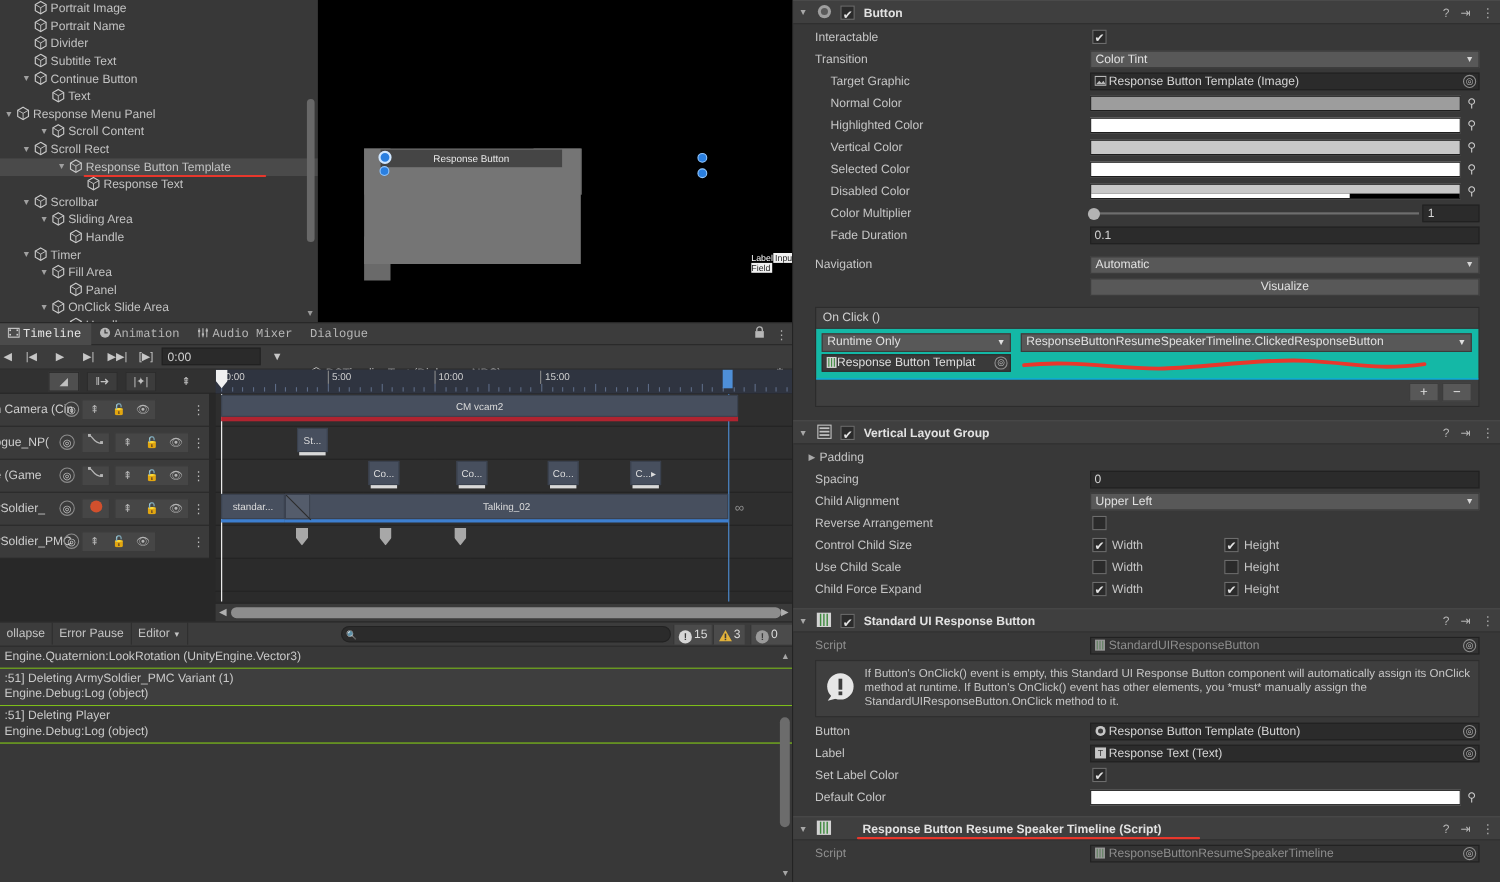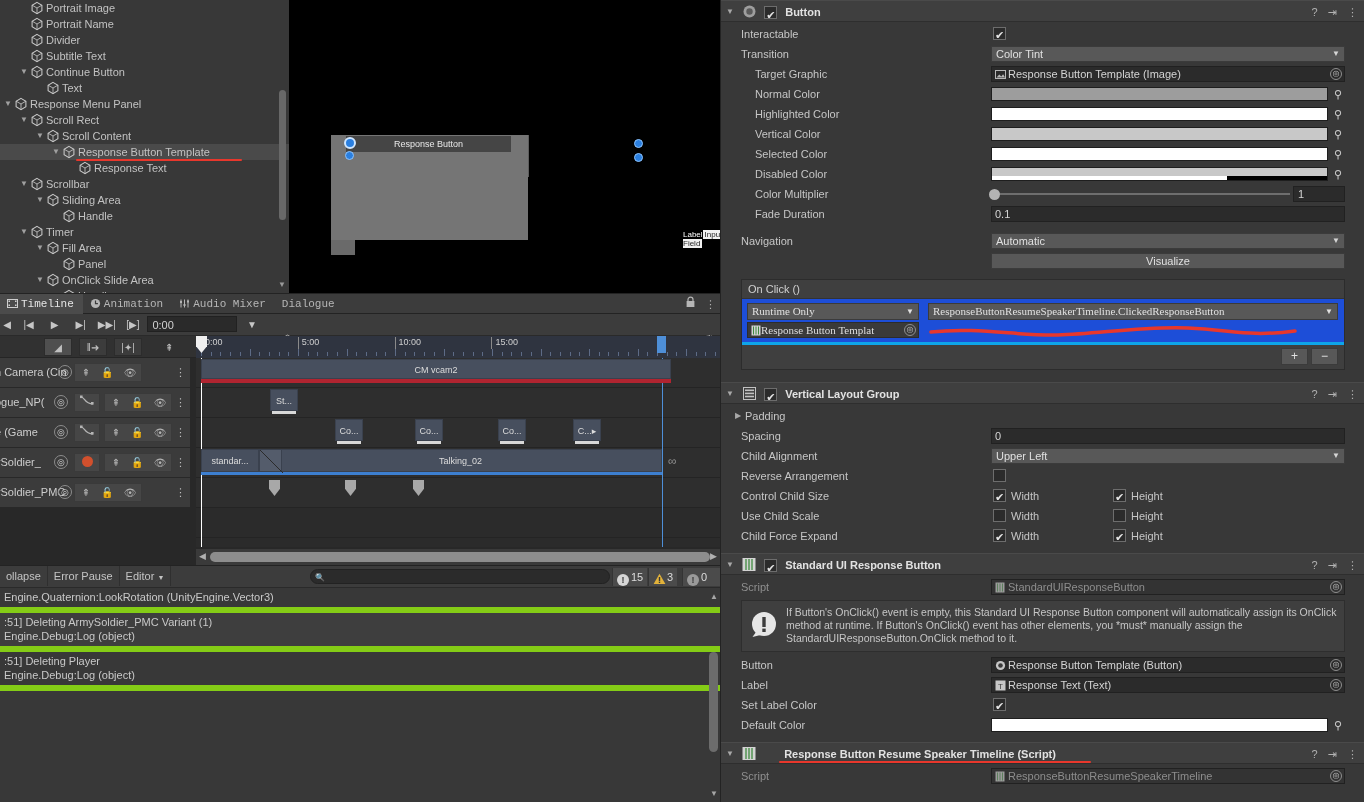--- a/index.html
+++ b/index.html
@@ -222,21 +222,21 @@
     border-left: 1px solid #343434;
   }
   .cnt-ico {
     display: inline-block; width: 12px; height: 12px; border-radius: 50%;
     vertical-align: -2px; margin-right: 2px; text-align: center;
     line-height: 12px; font-size: 9px; font-weight: bold; color: #3a3a3a;
   }
   #console-list { position: absolute; left: 0; top: 22px; right: 0; bottom: 0; }
   .log-entry {
     position: relative; padding: 2px 4px 3px 4px; font-size: 11px;
-    color: #c9c9c9; line-height: 14px; border-bottom: 6px solid #84cc16;
+    color: #c9c9c9; line-height: 14px; border-bottom: 1px solid #84cc16;
   }
   .log-entry.alt { background: #3e3e3e; }
   .log-entry.dim { background: #383838; }
   #console-vscroll {
     position: absolute; right: 2px; top: 26px; bottom: 4px; width: 9px;
   }
   #console-vscroll .thumb {
     position: absolute; right: 0; top: 60px; width: 9px; height: 100px;
     background: #6c6c6c; border-radius: 5px;
   }
@@ -336,21 +336,21 @@
     background: #585858; border: 1px solid #3b3b3b; color: #e0e0e0;
     font-size: 11px; text-align: center; line-height: 14px;
   }
   #onclick-box {
     margin: 4px 19px 0 20px; border: 1px solid #2c2c2c; background: #3f3f3f;
   }
   #onclick-title {
     height: 19px; line-height: 19px; padding-left: 6px; color: #d0d0d0;
     font-size: 11px; border-bottom: 1px solid #333;
   }
-  #onclick-entry { position: relative; height: 46px; background: #1d4ed8; border-bottom:3px solid #0ea5e9;font-family:Liberation Serif, serif;}
+  #onclick-entry { position: relative; height: 46px; background: #14b8a6; border-bottom:1px solid #0ea5e9;}
   #oc-runtime {
     position: absolute; left: 5px; top: 4px; width: 172px; height: 17px;
     background: #585858; border: 1px solid #3b3b3b; color: #e0e0e0;
     font-size: 11px; line-height: 15px; padding-left: 4px;
   }
   #oc-method {
     position: absolute; left: 186px; right: 6px; top: 4px; height: 17px;
     background: #585858; border: 1px solid #3b3b3b; color: #e0e0e0;
     font-size: 11px; line-height: 15px; padding-left: 4px;
   }
@@ -412,28 +412,28 @@
               <path d="M1.8 3.6L6 6l4.2-2.4M6 6v4.8" stroke="#c9c9c9" stroke-width="0.7" fill="none"></path>
             </svg></span><span class="h-label">Continue Button</span></div>
         <div class="h-row"><span style="display:inline-block;width:32px"></span><span class="h-arrow none">▼</span><span class="go-icon"><svg width="14" height="14" viewBox="0 0 12 12">
               <path d="M6 1.2l4.2 2.4v4.8L6 10.8 1.8 8.4V3.6z" fill="none" stroke="#c9c9c9" stroke-width="0.9"></path>
               <path d="M1.8 3.6L6 6l4.2-2.4M6 6v4.8" stroke="#c9c9c9" stroke-width="0.7" fill="none"></path>
             </svg></span><span class="h-label">Text</span></div>
         <div class="h-row"><span style="display:inline-block;width:0px"></span><span class="h-arrow">▼</span><span class="go-icon"><svg width="14" height="14" viewBox="0 0 12 12">
               <path d="M6 1.2l4.2 2.4v4.8L6 10.8 1.8 8.4V3.6z" fill="none" stroke="#c9c9c9" stroke-width="0.9"></path>
               <path d="M1.8 3.6L6 6l4.2-2.4M6 6v4.8" stroke="#c9c9c9" stroke-width="0.7" fill="none"></path>
             </svg></span><span class="h-label">Response Menu Panel</span></div>
+        <div class="h-row"><span style="display:inline-block;width:32px"></span><span class="h-arrow">▼</span><span class="go-icon"><svg width="14" height="14" viewBox="0 0 12 12">
+              <path d="M6 1.2l4.2 2.4v4.8L6 10.8 1.8 8.4V3.6z" fill="none" stroke="#c9c9c9" stroke-width="0.9"></path>
+              <path d="M1.8 3.6L6 6l4.2-2.4M6 6v4.8" stroke="#c9c9c9" stroke-width="0.7" fill="none"></path>
+            </svg></span><span class="h-label">Scroll Content</span></div>
         <div class="h-row"><span style="display:inline-block;width:16px"></span><span class="h-arrow">▼</span><span class="go-icon"><svg width="14" height="14" viewBox="0 0 12 12">
               <path d="M6 1.2l4.2 2.4v4.8L6 10.8 1.8 8.4V3.6z" fill="none" stroke="#c9c9c9" stroke-width="0.9"></path>
               <path d="M1.8 3.6L6 6l4.2-2.4M6 6v4.8" stroke="#c9c9c9" stroke-width="0.7" fill="none"></path>
             </svg></span><span class="h-label">Scroll Rect</span></div>
-        <div class="h-row"><span style="display:inline-block;width:32px"></span><span class="h-arrow">▼</span><span class="go-icon"><svg width="14" height="14" viewBox="0 0 12 12">
-              <path d="M6 1.2l4.2 2.4v4.8L6 10.8 1.8 8.4V3.6z" fill="none" stroke="#c9c9c9" stroke-width="0.9"></path>
-              <path d="M1.8 3.6L6 6l4.2-2.4M6 6v4.8" stroke="#c9c9c9" stroke-width="0.7" fill="none"></path>
-            </svg></span><span class="h-label">Scroll Content</span></div>
         <div class="h-row sel"><span style="display:inline-block;width:48px"></span><span class="h-arrow">▼</span><span class="go-icon"><svg width="14" height="14" viewBox="0 0 12 12">
               <path d="M6 1.2l4.2 2.4v4.8L6 10.8 1.8 8.4V3.6z" fill="none" stroke="#c9c9c9" stroke-width="0.9"></path>
               <path d="M1.8 3.6L6 6l4.2-2.4M6 6v4.8" stroke="#c9c9c9" stroke-width="0.7" fill="none"></path>
             </svg></span><span class="h-label">Response Button Template</span><div class="h-underline" style="left: 76px; width: 166px; bottom: -1px; background: rgb(232, 55, 44);"></div></div>
         <div class="h-row"><span style="display:inline-block;width:64px"></span><span class="h-arrow none">▼</span><span class="go-icon"><svg width="14" height="14" viewBox="0 0 12 12">
               <path d="M6 1.2l4.2 2.4v4.8L6 10.8 1.8 8.4V3.6z" fill="none" stroke="#c9c9c9" stroke-width="0.9"></path>
               <path d="M1.8 3.6L6 6l4.2-2.4M6 6v4.8" stroke="#c9c9c9" stroke-width="0.7" fill="none"></path>
             </svg></span><span class="h-label">Response Text</span></div>
         <div class="h-row"><span style="display:inline-block;width:16px"></span><span class="h-arrow">▼</span><span class="go-icon"><svg width="14" height="14" viewBox="0 0 12 12">
               <path d="M6 1.2l4.2 2.4v4.8L6 10.8 1.8 8.4V3.6z" fill="none" stroke="#c9c9c9" stroke-width="0.9"></path>

